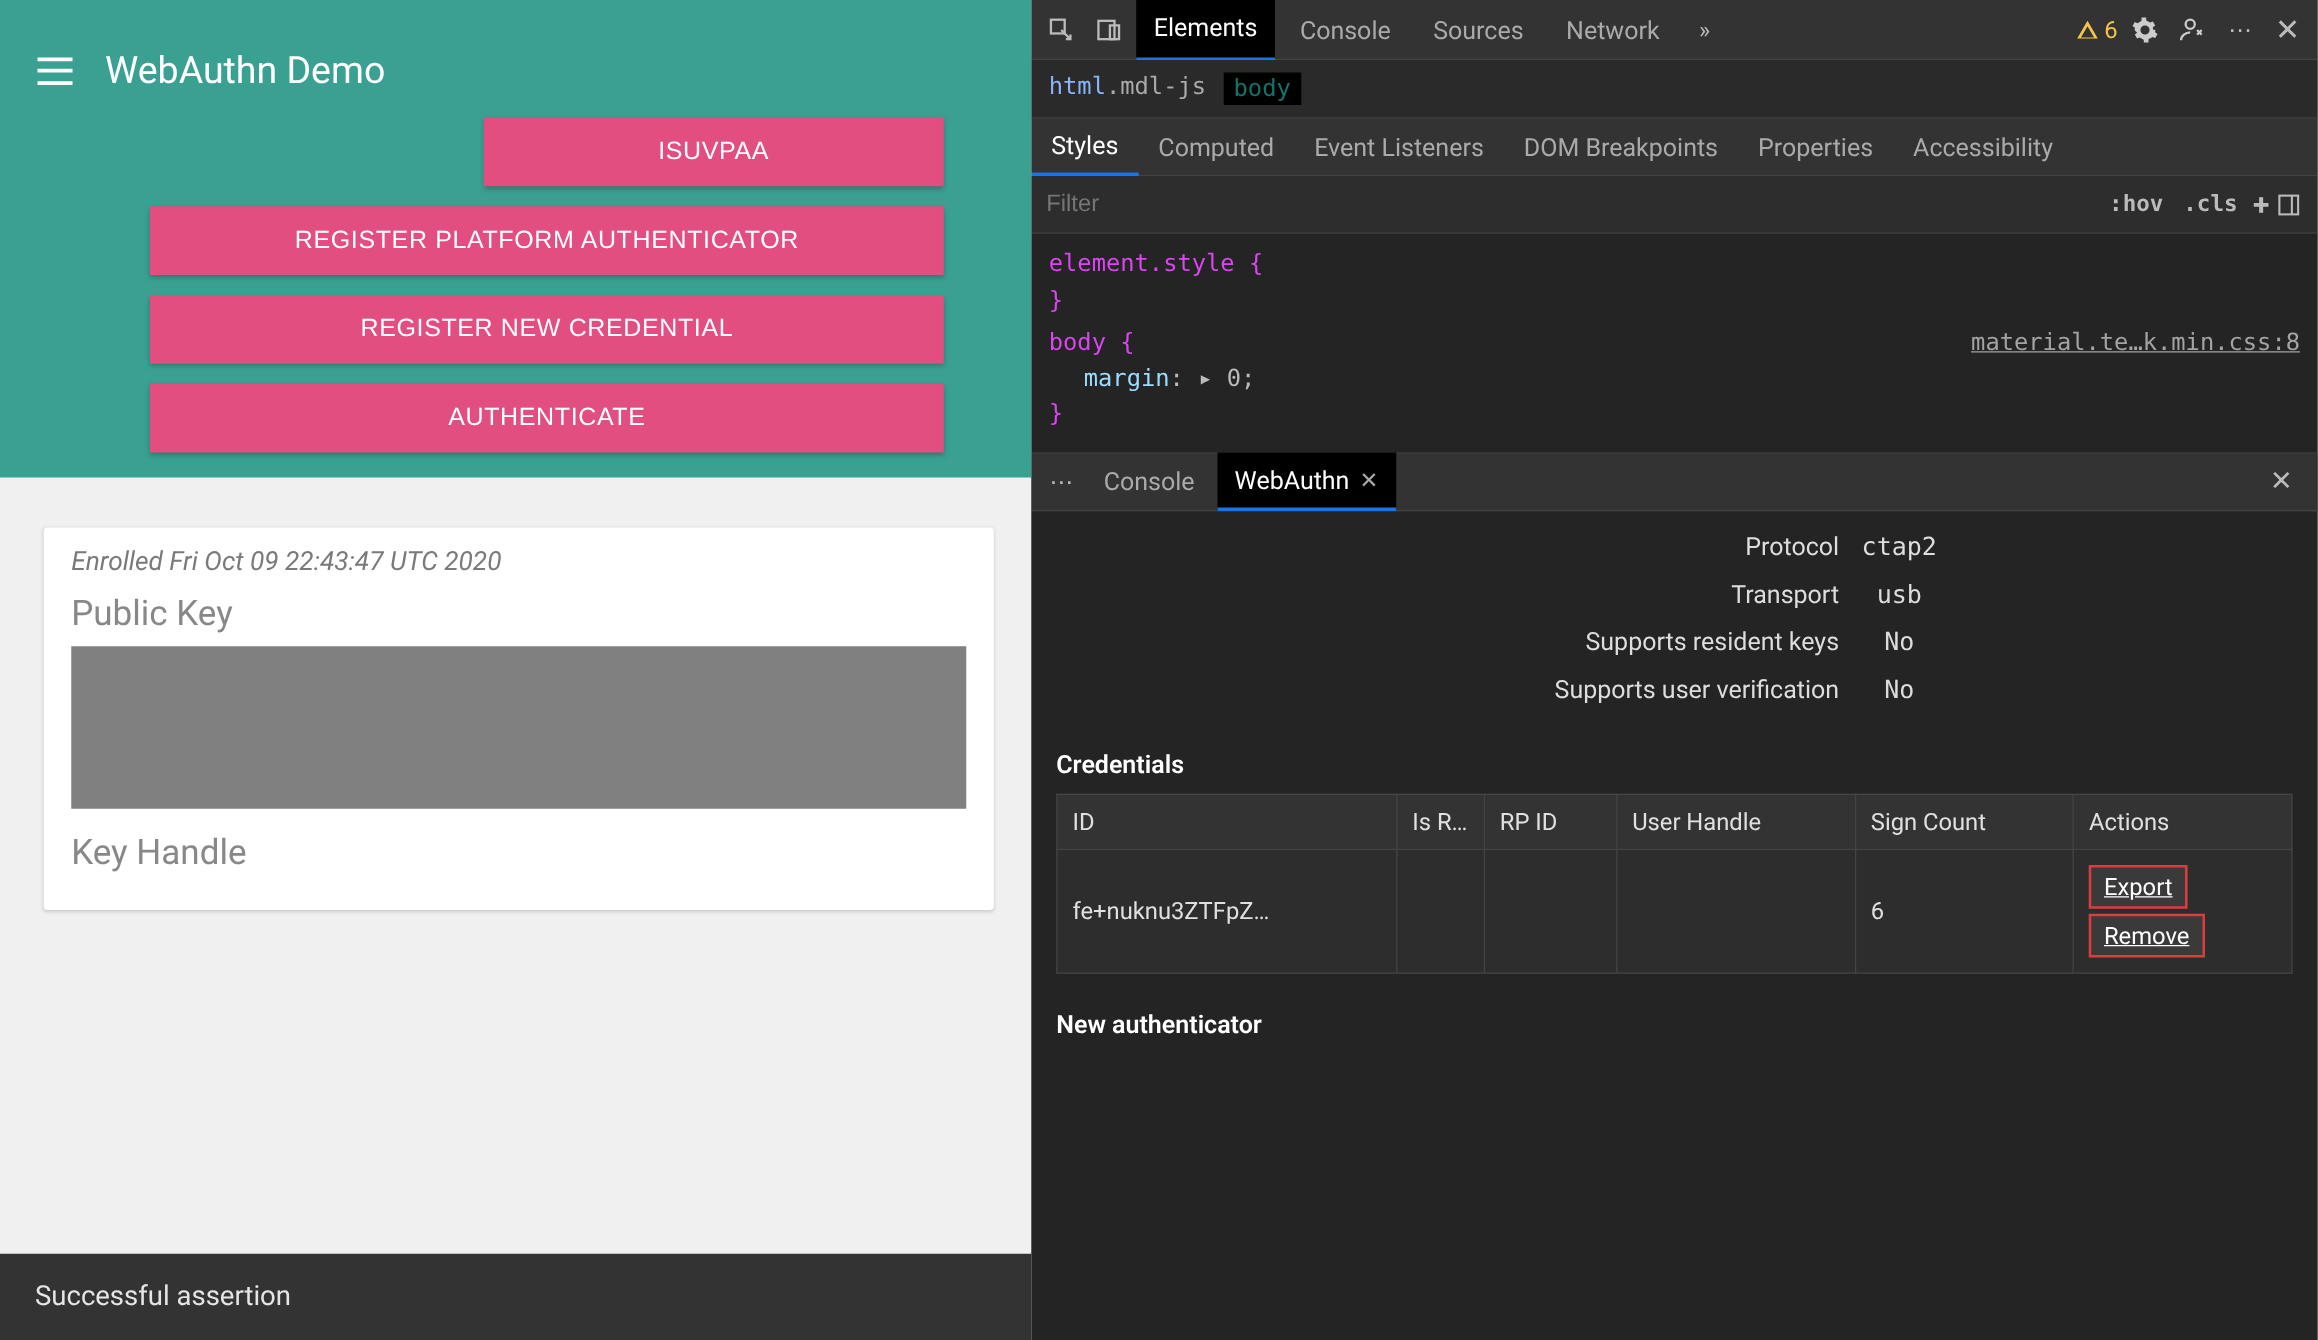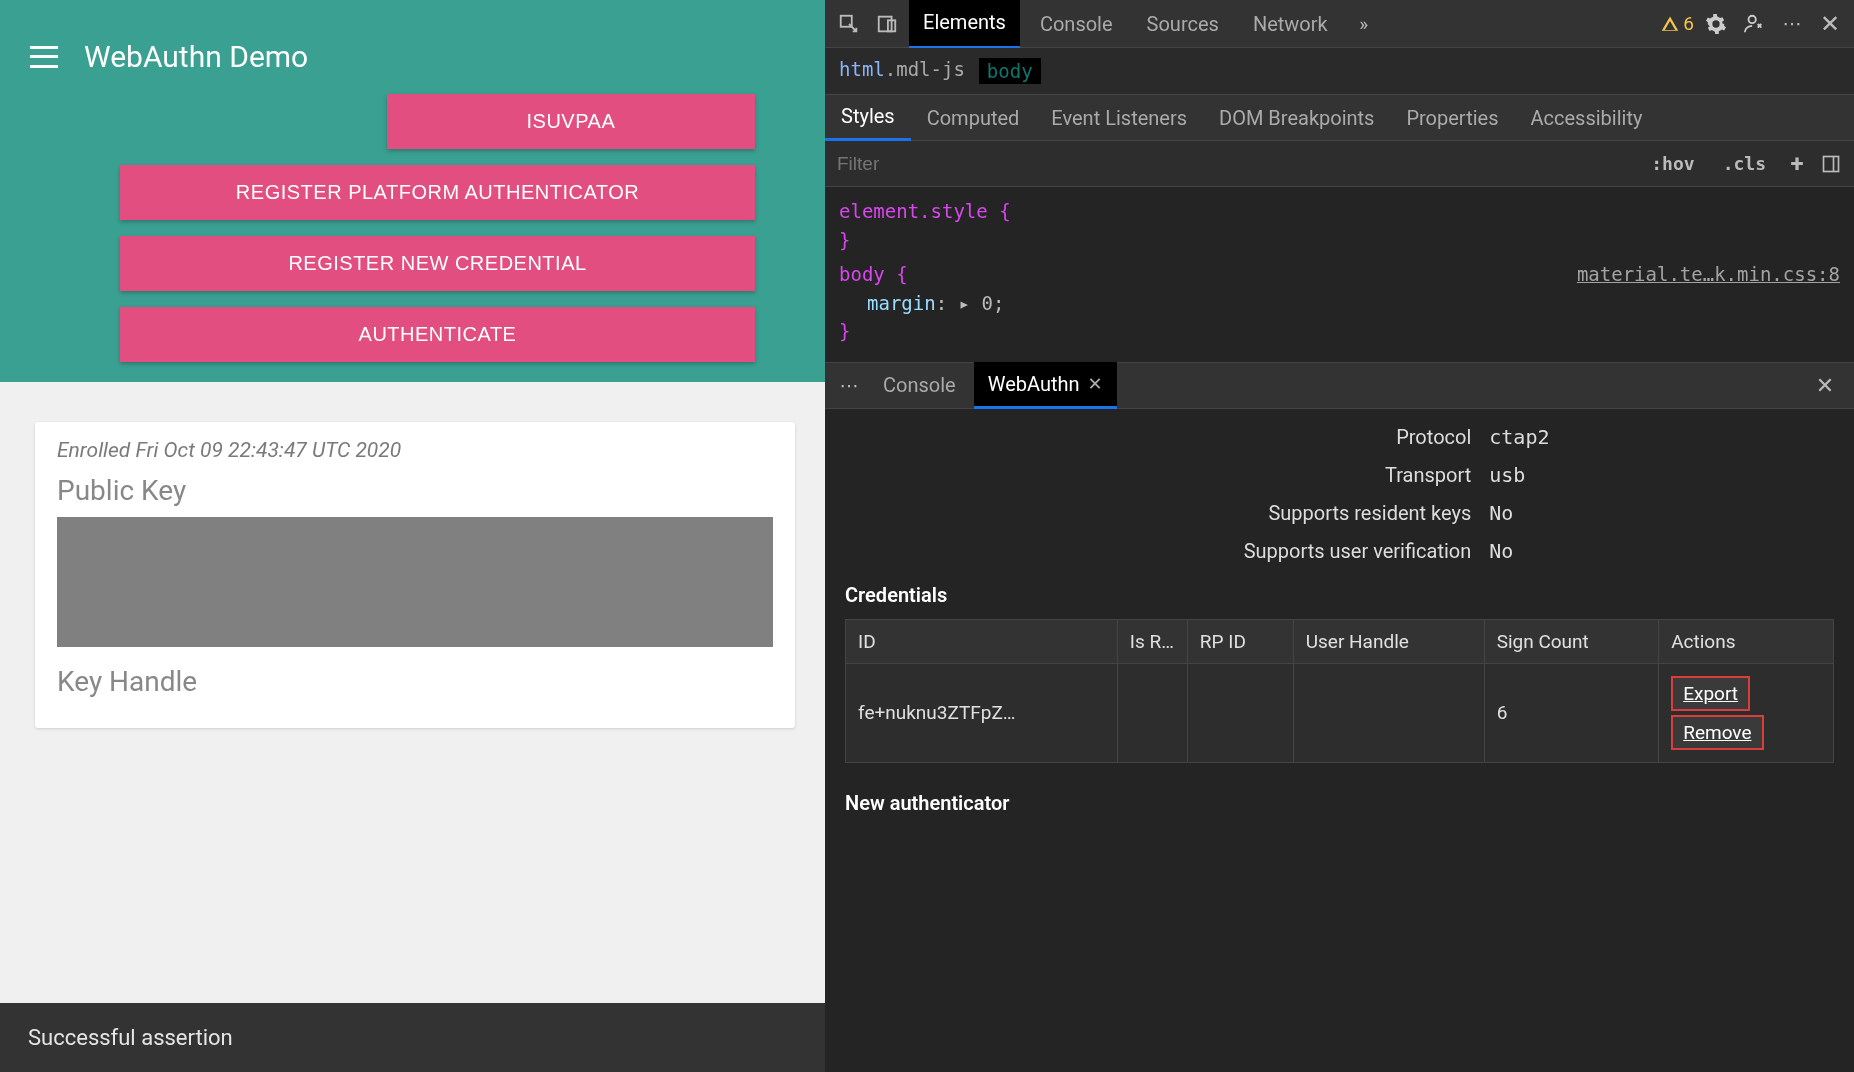--- a/index.html
+++ b/index.html
@@ -43,43 +43,43 @@
 
   .breadcrumb { background:#2a2a2a; padding:10px 14px; display:flex; gap:14px; font-family: Menlo, monospace; font-size:19px; border-bottom:1px solid #444; }
   .bc-item { color:#8ab4f8; }
   .bc-item .dim { color:#aaa; }
   .bc-item.sel { background:#000; color:#0f766e; padding:2px 8px; }
 
   .styles-tabbar { display:flex; align-items:center; background:#333; border-bottom:1px solid #444; height:46px; }
   .styles-tab { padding:10px 16px; color:#aaa; cursor:pointer; font-size:20px; }
   .styles-tab.active { color:#fff; border-bottom:3px solid #1a73e8; }
 
-  .filter-row { display:flex; align-items:center; background:#2d2d2d; padding:8px 12px; border-bottom:1px solid #444; gap:12px; }
+  .filter-row { display:flex; align-items:center; background:#2d2d2d; padding:8px 12px; border-bottom:1px solid #444; }
   .filter-input { flex:1; background:transparent; border:none; color:#ccc; font-size:19px; outline:none; }
   .filter-btn { font-family:Menlo,monospace; color:#bbb; font-size:18px; padding:4px 8px; cursor:pointer; font-weight:600; }
   .icon16 { width:22px; height:22px; display:flex; align-items:center; justify-content:center; cursor:pointer; color:#bbb; }
 
   .css-pane { background:#242424; padding:10px 14px; font-family:Menlo,monospace; font-size:19px; line-height:1.5; color:#bbb; }
   .css-block { margin-bottom:6px; position:relative; }
   .css-sel { color:#d946ef; }
   .css-prop { margin-left:28px; }
   .css-key { color:#9cdcfe; }
   .css-link { color:#a3a3a3; text-decoration:underline; position:absolute; right:0; top:0; cursor:pointer; }
 
   .drawer { flex:1; background:#242424; border-top:1px solid #444; display:flex; flex-direction:column; }
   .drawer-tabs { display:flex; align-items:center; background:#333; height:46px; padding:0 8px; gap:4px; border-bottom:1px solid #444; }
   .drawer-tab { padding:10px 14px; color:#aaa; cursor:pointer; font-size:20px; display:flex; align-items:center; gap:8px; }
   .drawer-tab.active { background:#000; color:#fff; border-bottom:3px solid #1a73e8; }
   .close-x { color:#aaa; font-size:18px; }
   .drawer-right { margin-left:auto; padding-right:10px; }
 
   .drawer-body { flex:1; padding:16px 20px; overflow:auto; color:#e5e5e5; font-size:20px; }
-  .prop-grid { display:grid; grid-template-columns: 1fr auto; column-gap:18px; row-gap:14px; max-width:420px; margin:0 auto 20px auto; }
+  .prop-grid { display:grid; grid-template-columns: 1fr auto; column-gap:18px; row-gap:14px; max-width:420px; margin:0 auto 36px auto; }
   .prop-label { text-align:right; color:#ddd; }
-  .prop-val { font-family:Menlo,monospace; color:#ddd; }
+  .prop-val { font-family:Menlo,monospace; color:#ddd;text-align:center; }
 
   .section-h { font-weight:600; color:#fff; margin:12px 0 12px 0; font-size:20px; }
   table.cred { width:100%; border-collapse:collapse; background:#2d2d2d; }
   table.cred th, table.cred td { border:1px solid #444; padding:10px 12px; text-align:left; font-size:19px; color:#e0e0e0; }
   table.cred th { background:#333; font-weight:400; }
   .action-cell { text-align:right; }
   .action-btn { display:inline-block; background:#3a3a3a; border:2px solid #d93d3d; color:#fff; text-decoration:underline; padding:4px 10px; margin:2px 0; cursor:pointer; font-size:19px; }
 </style>
 </head>
 <body>

